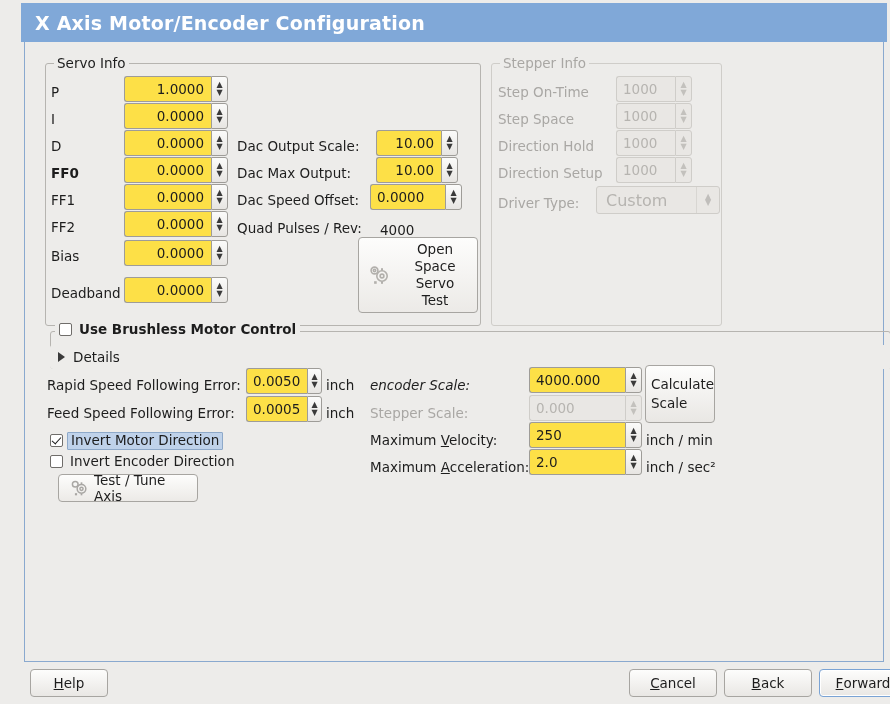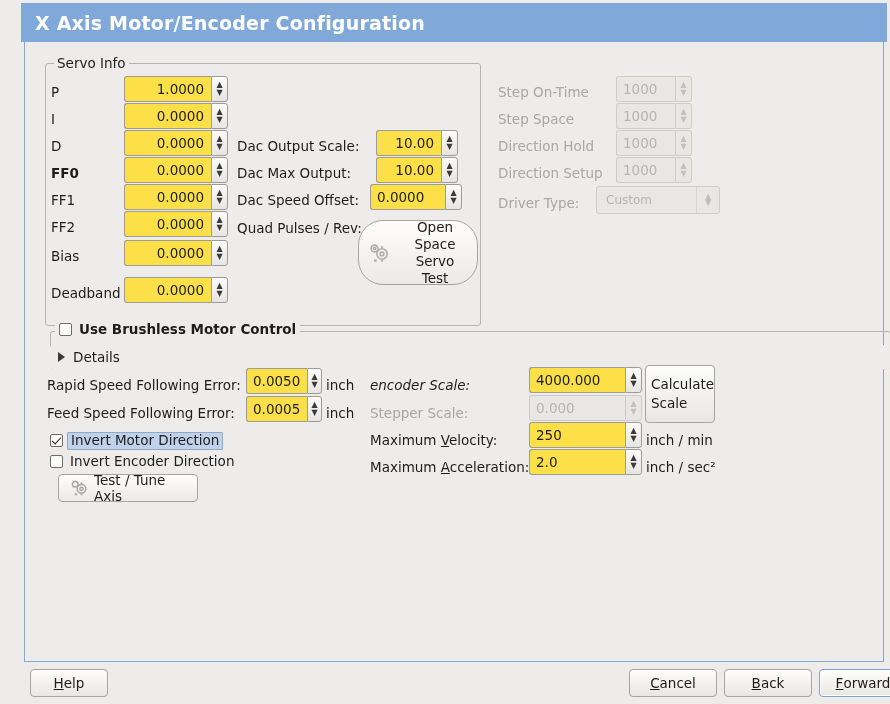--- a/index.html
+++ b/index.html
@@ -95,21 +95,21 @@
 
   
   .combo{
     position:absolute;height:28px;
     border:1px solid #cfcdc9;border-radius:3px;
     background:#e9e7e4;
     display:flex;align-items:center;
     box-sizing:border-box;
     color:#b6b4b0;
   }
-  .combo .txt{flex:1 1 auto;padding-left:9px;font-size:12px;}
+  .combo .txt{flex:1 1 auto;padding-left:9px;font-size:16px;}
   .combo .arrowcell{
     width:22px;border-left:1px solid #d8d6d2;
     height:100%;display:flex;flex-direction:column;
     align-items:center;justify-content:center;line-height:.8;
     font-size:8px;color:#c0bebb;
   }
 
   
   .btn{
     position:absolute;box-sizing:border-box;
@@ -272,21 +272,21 @@
       <div class="ent left">0.0000</div>
       <div class="btns">
           <span class="up">▲</span>
           <span class="dn">▼</span>
         </div>
     </div>
 
     <div class="lbl" style="left:212px;top:180px;">Quad Pulses / Rev:</div>
     <div class="plainval" style="left:355px;top:180px;">4000</div>
 
-    <div class="gearbtn" style="left:333px;top:178px;width:120px;height:65px;border-radius:25px;">
+    <div class="gearbtn" style="left:333px;top:195px;width:120px;height:76px;">
       <span class="gearicon" style="width:40px;">
         <svg width="26" height="24" viewBox="0 0 26 24" aria-hidden="true">
           <g fill="none" stroke="#b2b0ac" stroke-width="1.6">
             <circle cx="16" cy="13" r="5.2"></circle>
             <circle cx="16" cy="13" r="1.9"></circle>
             <circle cx="8.5" cy="7.5" r="3.4"></circle>
             <circle cx="8.5" cy="7.5" r="1.2"></circle>
           </g>
           <g fill="#b2b0ac">
             <rect x="15" y="5.2" width="2" height="2.4"></rect>
@@ -296,20 +296,23 @@
         </svg>
       </span>
       <span style="flex:1 1 auto;text-align:center;line-height:17px;padding-right:6px;">
         <span>Open</span><br>
         <span>Space</span><br>
         <span>Servo</span><br>
         <span>Test</span>
       </span>
     </div>
 
+    <div class="frame disabled" style="left:466px;top:21px;width:231px;height:263px;">
+      <span class="frame-title disabled">Stepper Info</span>
+    </div>
 
     <div class="lbl dim" style="left:473px;top:44px;">Step On-Time</div>
     <div class="spin disabled" style="left:591px;top:34px;width:76px;">
       <div class="ent left">1000</div>
       <div class="btns">
           <span class="up">▲</span>
           <span class="dn">▼</span>
         </div>
     </div>
 

